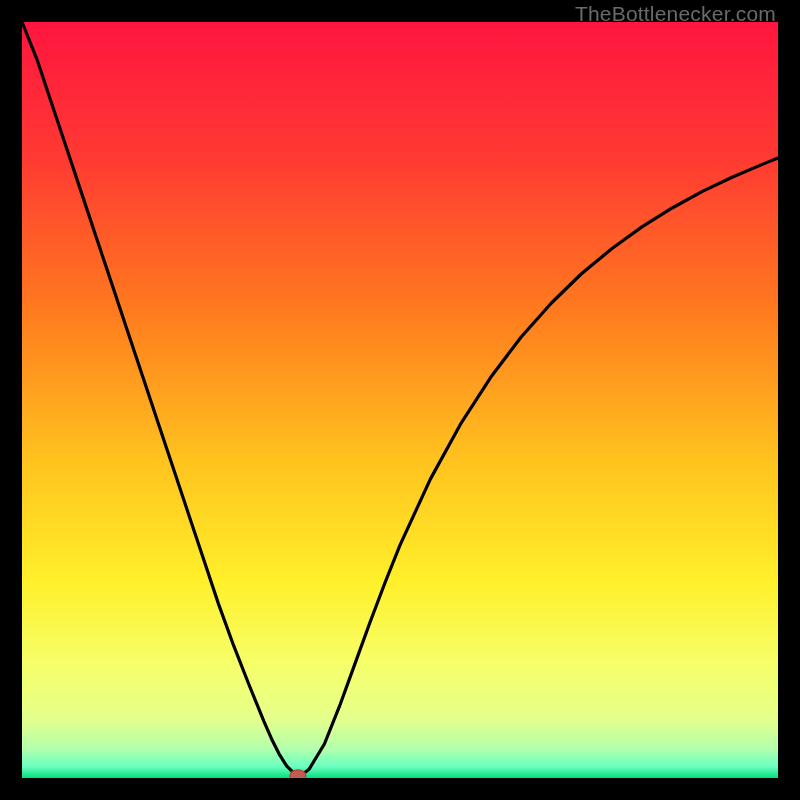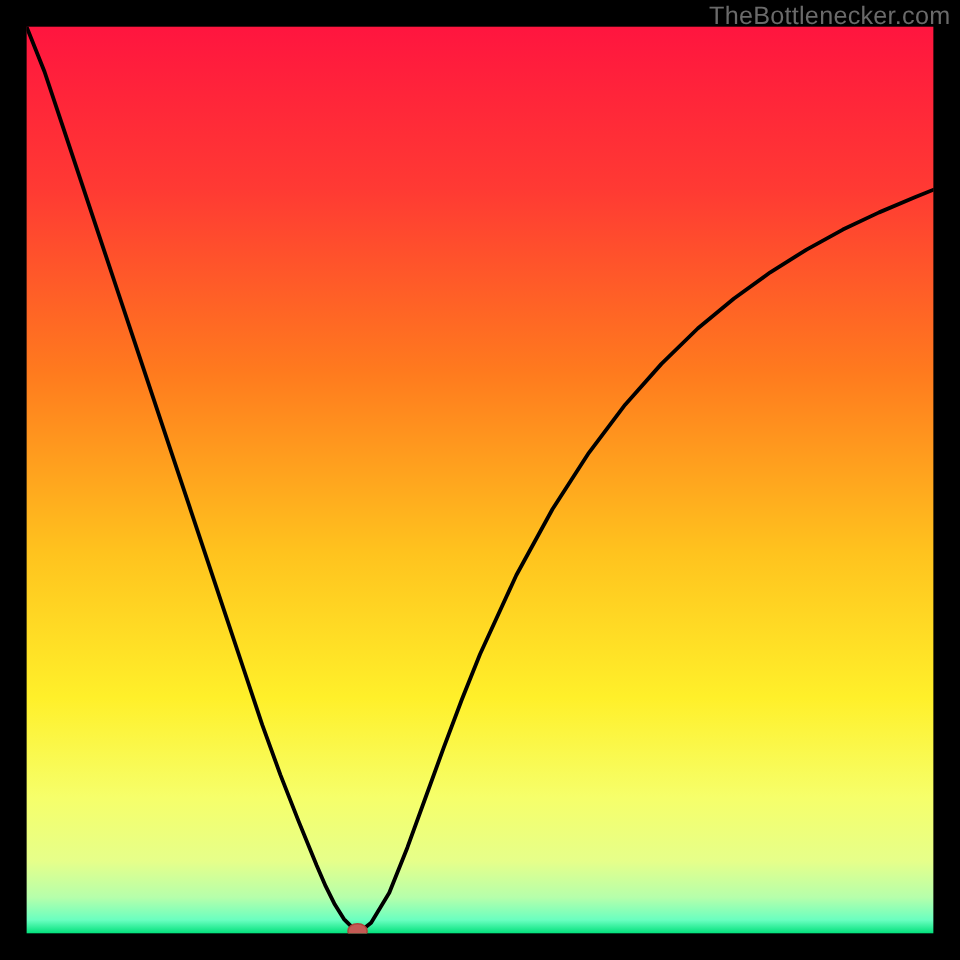--- a/index.html
+++ b/index.html
@@ -22,21 +22,21 @@
   .plot-area {
     position: absolute;
     left: 0;
     top: 0;
     width: 756px;
     height: 756px;
   }
   .watermark {
     position: absolute;
     top: 2px;
-    right: 8px;
+    right: 24px;
     color: #6a6a6a;
     font-size: 21px;
     font-weight: 500;
     letter-spacing: 0.2px;
     user-select: none;
   }
 </style>
 </head>
 <body>
 

